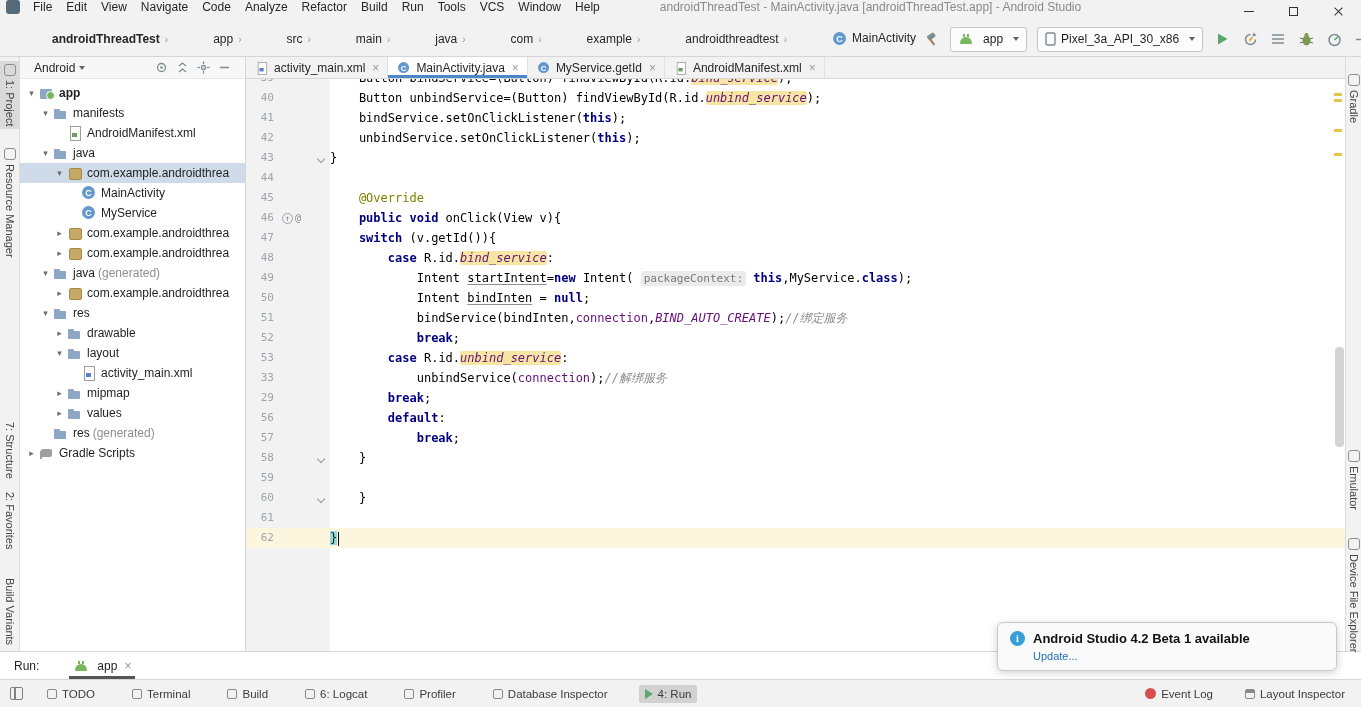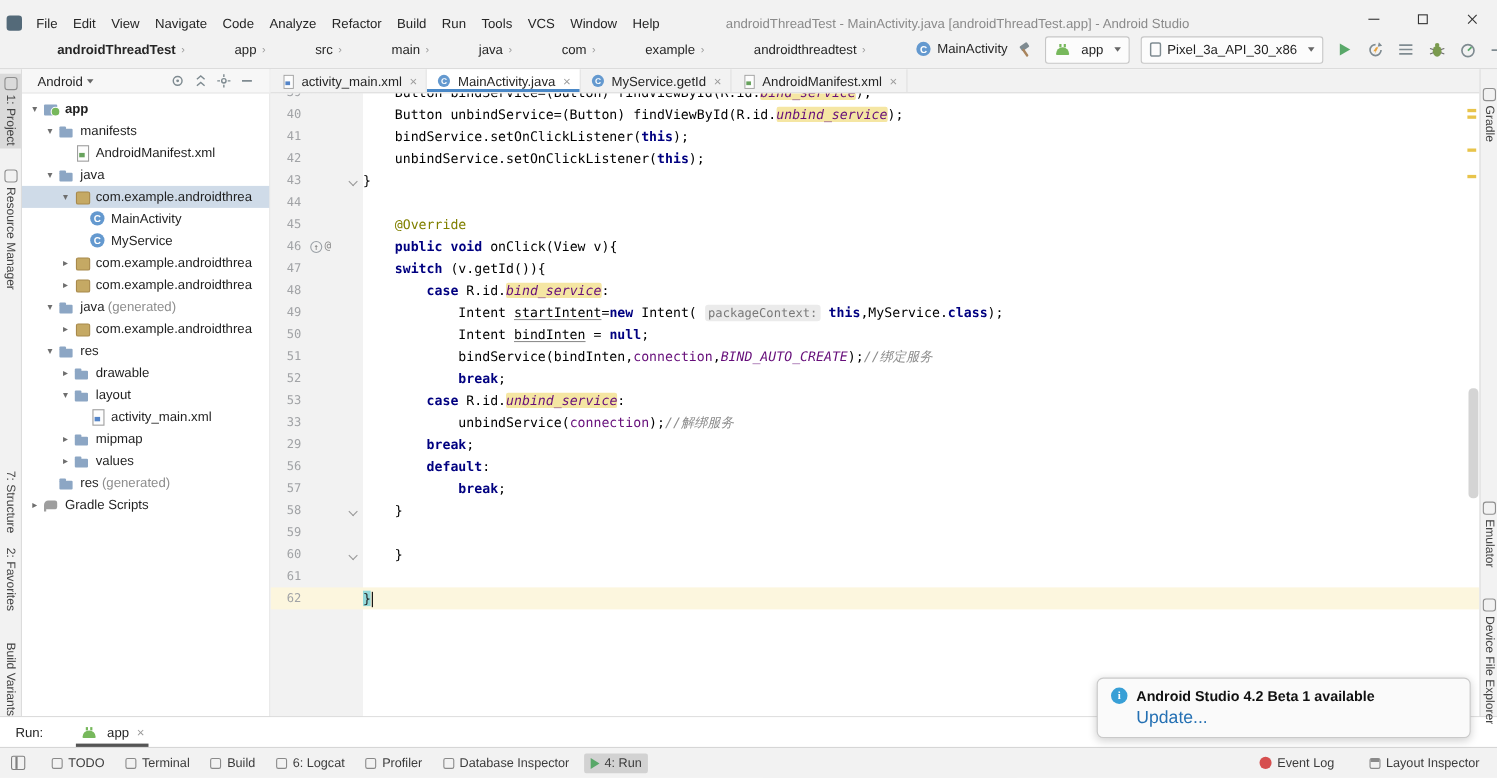--- a/index.html
+++ b/index.html
@@ -1,21 +1,21 @@
 <!DOCTYPE html>
 <html><head>
 <meta charset="utf-8">
 <style>
   * { box-sizing: border-box; margin: 0; padding: 0; }
   html,body { width:1361px; height:707px; overflow:hidden; }
   body { font-family:"Liberation Sans", sans-serif; font-size:12px; color:#1f1f1f; background:#f2f2f2; }
   .app { position:relative; width:1361px; height:707px; display:flex; flex-direction:column; background:#f2f2f2; }
 
   
-  .menubar { height:22px; display:flex; align-items:flex-end; position:relative; padding-left:6px; flex:none;margin-top:6px; }
+  .menubar { height:22px; display:flex; align-items:flex-start; position:relative; padding-left:6px; flex:none; }
   .app-logo { width:14px; height:14px; border-radius:3px; background:#546a79; margin-right:6px; flex:none; }
   .menu-list { display:flex; z-index:2; }
   .menu-item { padding:0 7px; font-size:12px; color:#262626; cursor:default; }
   .window-title { position:absolute; left:560px; right:180px; text-align:center; font-size:12px; color:#8a8a8a; white-space:nowrap; overflow:hidden; }
   .win-controls { margin-left:auto; display:flex; z-index:3; }
   .win-btn { width:45px; height:22px; display:flex; align-items:center; justify-content:center; position:relative; }
   .wc-min i { display:block; width:10px; height:1px; background:#333; }
   .wc-max i { display:block; width:9px; height:9px; border:1px solid #333; }
   .wc-close i { display:block; width:11px; height:11px; position:relative; }
   .wc-close i::before,.wc-close i::after{ content:""; position:absolute; left:5px; top:0; width:1px; height:11px; background:#333; }
@@ -107,35 +107,35 @@
   
   .run-bar { height:28px; background:#fff; display:flex; align-items:center; padding-left:14px; flex:none; gap:24px; border-bottom:1px solid #d6d6d6; }
   .run-label { color:#262626; }
   .run-tab { position:relative; height:100%; display:flex; align-items:center; gap:4px; padding:0 10px; }
   .run-tab::after { content:""; position:absolute; left:6px; right:6px; bottom:0; height:3px; background:#555; }
 
   
   .status-bar { height:27px; background:#f2f2f2; display:flex; align-items:center; padding:0 10px; gap:10px; flex:none; font-size:11.5px; color:#3c3c3c; }
   .corner-ic { width:13px; height:13px; border:1.5px solid #808080; border-radius:2px; position:relative; flex:none; margin-right:8px; }
   .corner-ic::before { content:""; position:absolute; left:3px; top:0; width:1.5px; height:100%; background:#808080; }
-  .status-group { display:flex; align-items:flex-end; gap:7px; }
+  .status-group { display:flex; align-items:flex-end; gap:25px; }
   .status-right { margin-left:auto; display:flex; align-items:center; gap:20px; }
   .sb-item { display:flex; align-items:center; gap:5px; padding:3px 6px; border-radius:2px; }
   .sb-item.active { background:#d2d2d2; }
   .sb-ic { width:10px; height:10px; border:1.2px solid #8a8a8a; border-radius:2px; flex:none; }
   .sb-ic-run { width:0; height:0; border:none; border-left:8px solid #59a869; border-top:5px solid transparent; border-bottom:5px solid transparent; border-radius:0; }
   .sb-ic-event { width:11px; height:11px; border:none; border-radius:50%; background:#d64f4f; }
   .sb-ic-layout { border-color:#8a8a8a; background:linear-gradient(#8a8a8a 3px,transparent 3px); }
 
   
   .notification { position:absolute; right:24px; bottom:36px; width:340px; background:#fafafa; border:1px solid #c9c9c9; border-radius:6px; box-shadow:0 2px 8px rgba(0,0,0,.18); padding:8px 12px; z-index:20; }
   .notif-row { display:flex; align-items:center; gap:8px; }
   .notif-ic { width:15px; height:15px; border-radius:50%; background:#389fd6; color:#fff; font:bold 10px "Liberation Serif",serif; display:flex; align-items:center; justify-content:center; flex:none; }
   .notif-title { font-weight:bold; font-size:13px; color:#111; }
-  .notif-link { margin:4px 0 0 23px; color:#2470b3; font-size:16px; }
+  .notif-link { margin:4px 0 0 23px; color:#2470b3; font-size:11px; }
 
   svg { display:block; }
 </style>
 </head>
 <body>
 
 <div class="app">
 
   <div class="menubar">
     <span class="app-logo"></span>

